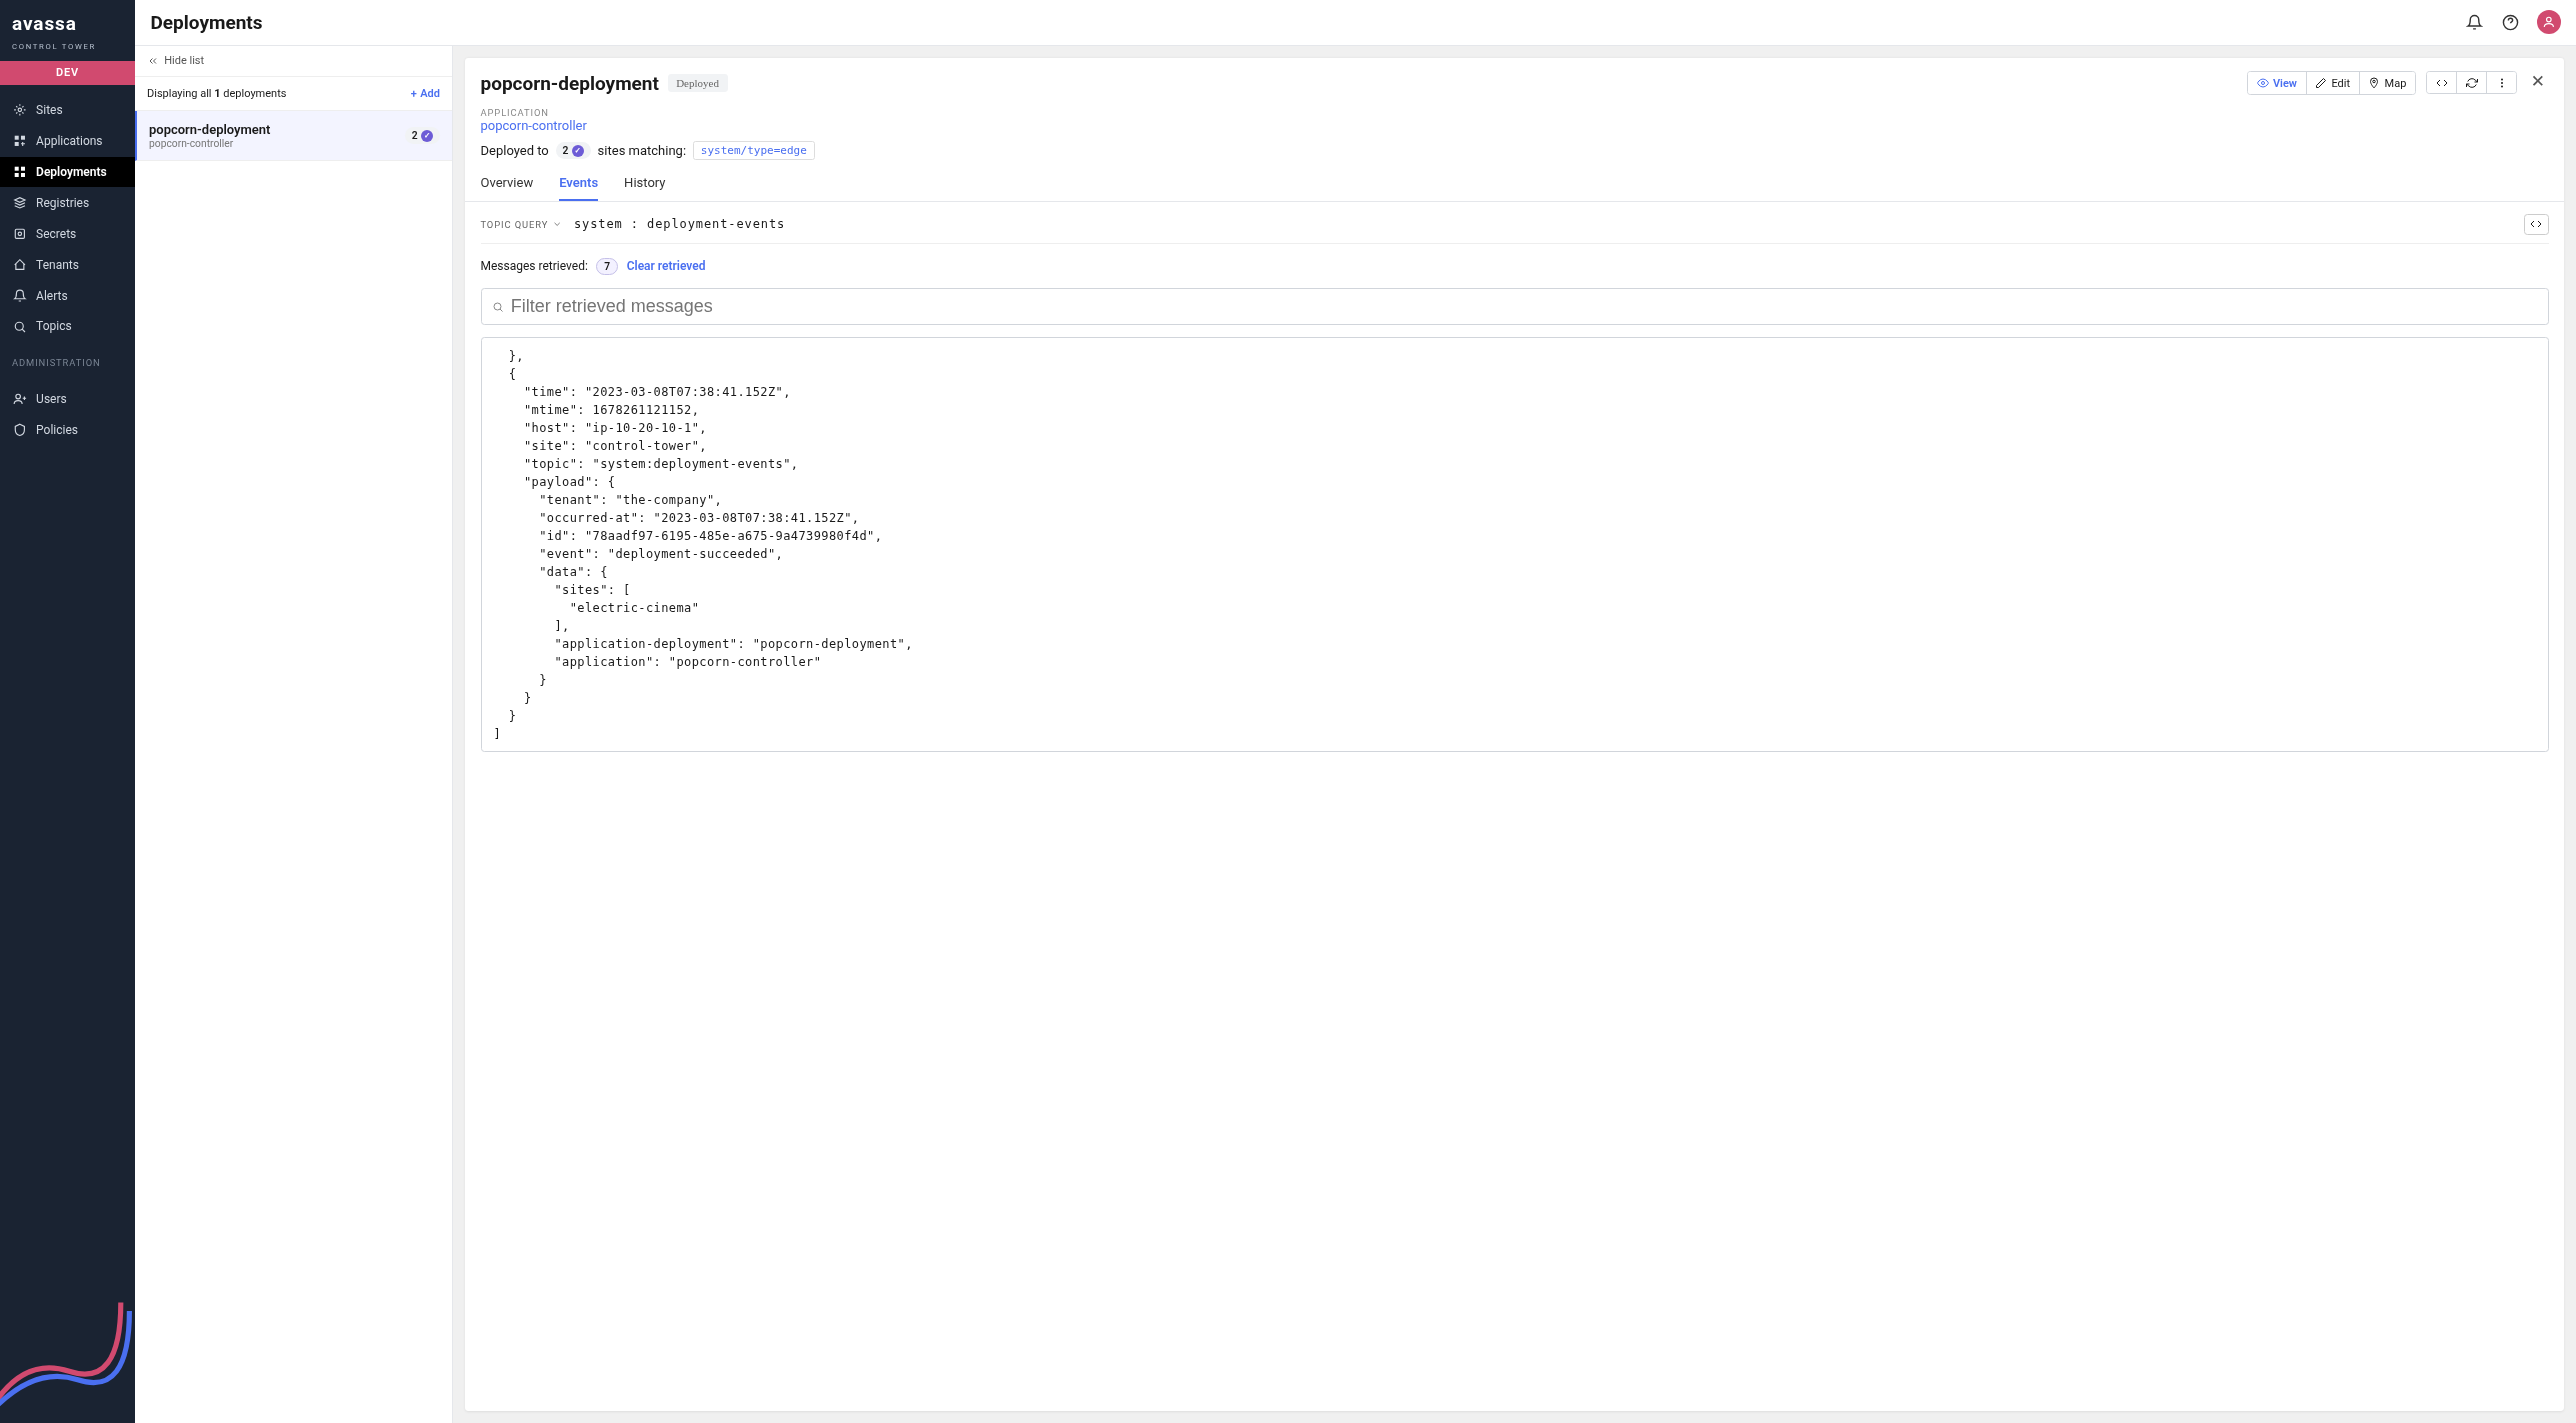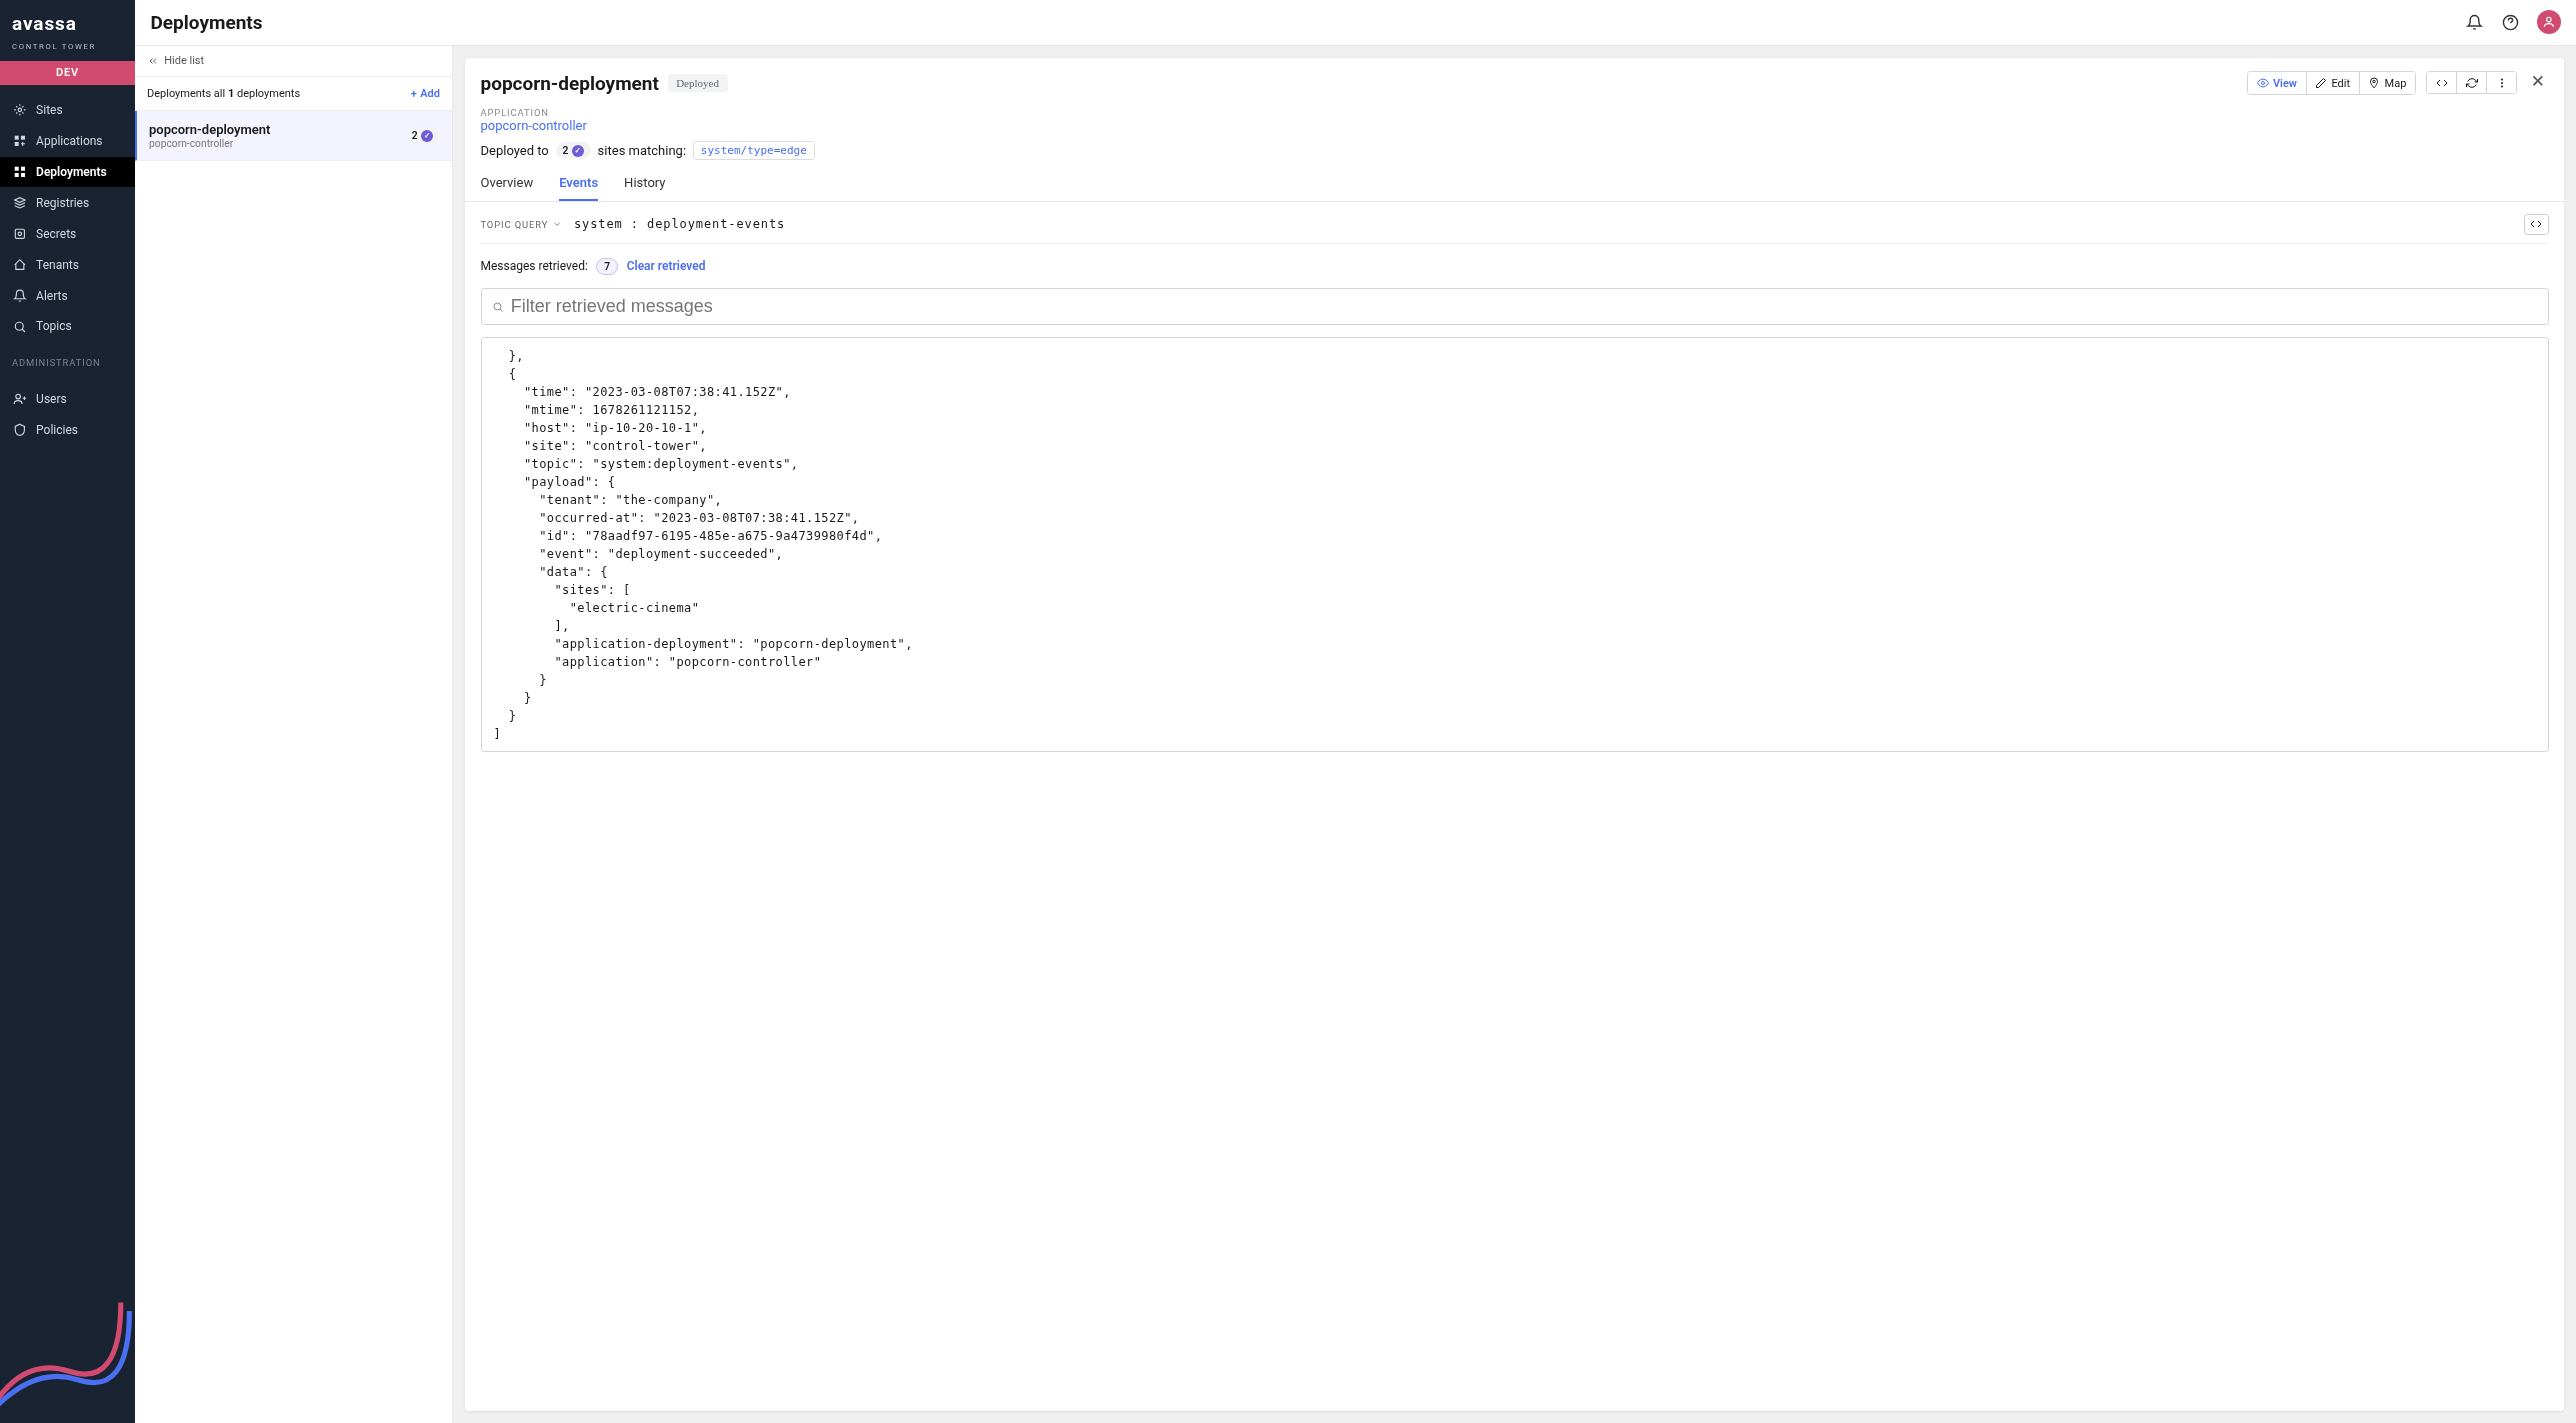--- a/index.html
+++ b/index.html
@@ -220,21 +220,21 @@
         <div class="hide-list">
           <span>
               <svg width="12" height="12" viewBox="0 0 24 24" fill="none" stroke="currentColor" stroke-width="2">
                 <path d="M11 17l-5-5 5-5M18 17l-5-5 5-5"></path>
               </svg>
             </span>
           <span>Hide list</span>
         </div>
         <div class="list-header">
           <span>
-            <span>Deployments all</span>
+            <span>Displaying all</span>
             <span class="count">1</span>
             <span>deployments</span>
           </span>
           <span class="add-link">
             <span>+</span>
             <span>Add</span>
           </span>
         </div>
         <div class="list-item">
           <div>

